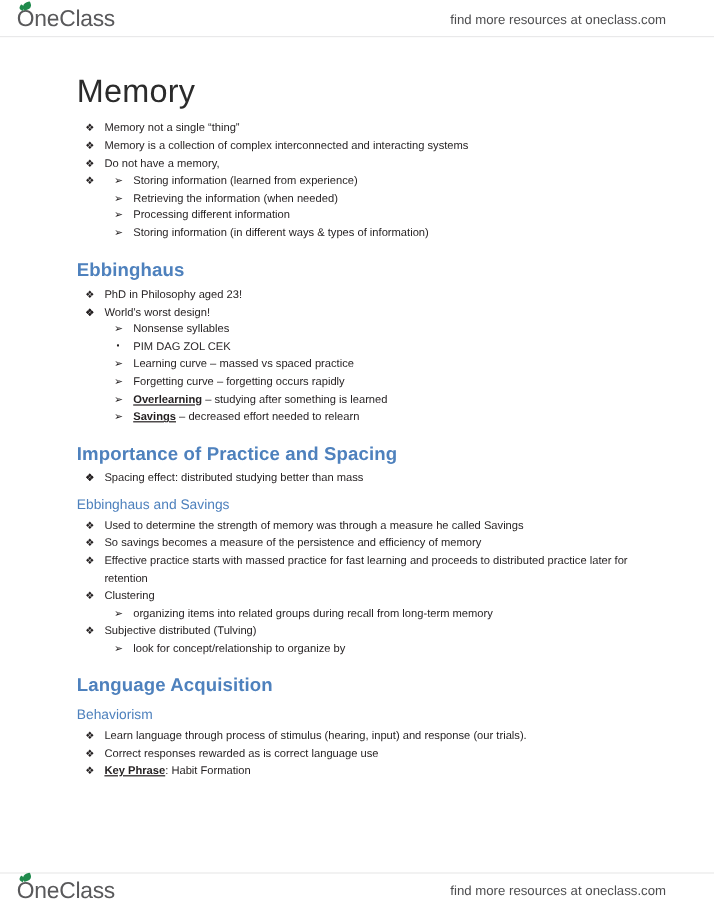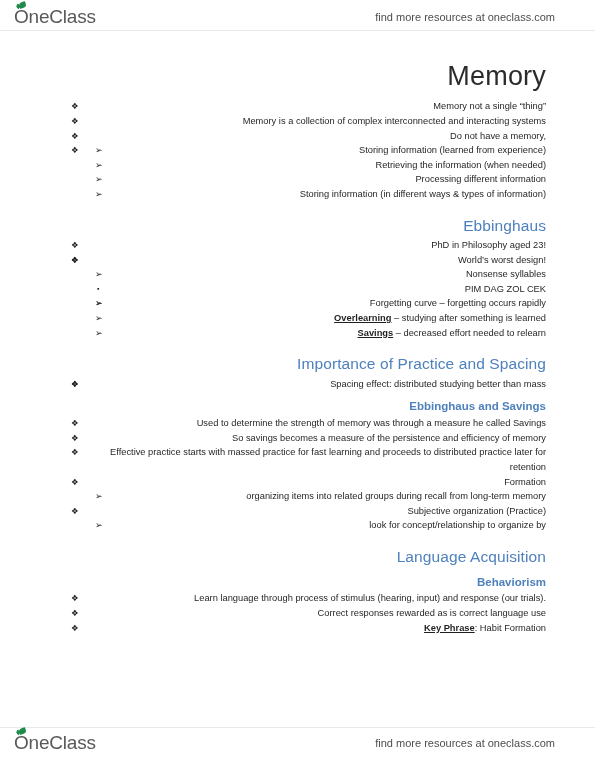--- a/index.html
+++ b/index.html
@@ -84,43 +84,42 @@
   }
   .rule.top { top: 30px; }
   .rule.bottom { top: 727px; }
 
   
   .content {
     position: absolute;
     left: 64px;
     top: 62px;
     width: 482px;
-    text-align: right;
   }
 
   .doc-title {
     font-size: 27px;
     font-weight: 400;
     color: #2b2b2b;
     margin: 0 0 9px 0;
     letter-spacing: 0.2px;
     line-height: 1.05;
   }
 
   h2.section {
     font-size: 15.5px;
-    font-weight: 400;
+    font-weight: 700;
     color: #4e81bd;
     margin: 15px 0 3px 0;
     line-height: 1.2;
     letter-spacing: 0.1px;
   }
   h3.subsection {
     font-size: 11.5px;
-    font-weight: 700;
+    font-weight: 400;
     color: #4e81bd;
     margin: 9px 0 2px 0;
     line-height: 1.2;
   }
 
   ul.lvl1, ul.lvl2, ul.lvl3 {
     list-style: none;
     margin: 0;
     padding: 0;
   }
@@ -236,20 +235,21 @@
     </ul>
     <ul class="lvl3">
       <li>
         <span class="bullet b3">▪</span>
         <span class="txt">PIM DAG ZOL CEK</span>
       </li>
     </ul>
     <ul class="lvl2">
       <li>
         <span class="bullet b2">➢</span>
+        <span class="txt">Learning curve – massed vs spaced practice</span>
       </li>
       <li>
         <span class="bullet b2">➢</span>
         <span class="txt">Forgetting curve – forgetting occurs rapidly</span>
       </li>
       <li>
         <span class="bullet b2">➢</span>
         <span class="txt"><span class="bu">Overlearning</span><span> – studying after something is learned</span></span>
       </li>
       <li>
@@ -281,33 +281,33 @@
       </li>
       <li>
         <span class="bullet b1">❖</span>
         <span class="txt">Effective practice starts with massed practice for fast learning and proceeds to distributed practice later for retention</span>
       </li>
     </ul>
 
     <ul class="lvl1">
       <li>
         <span class="bullet b1">❖</span>
-        <span class="txt">Formation</span>
+        <span class="txt">Clustering</span>
       </li>
     </ul>
     <ul class="lvl2">
       <li>
         <span class="bullet b2">➢</span>
         <span class="txt">organizing items into related groups during recall from long-term memory</span>
       </li>
     </ul>
     <ul class="lvl1">
       <li>
         <span class="bullet b1">❖</span>
-        <span class="txt">Subjective organization (Practice)</span>
+        <span class="txt">Subjective distributed (Tulving)</span>
       </li>
     </ul>
     <ul class="lvl2">
       <li>
         <span class="bullet b2">➢</span>
         <span class="txt">look for concept/relationship to organize by</span>
       </li>
     </ul>
 
     <h2 class="section">Language Acquisition</h2>

